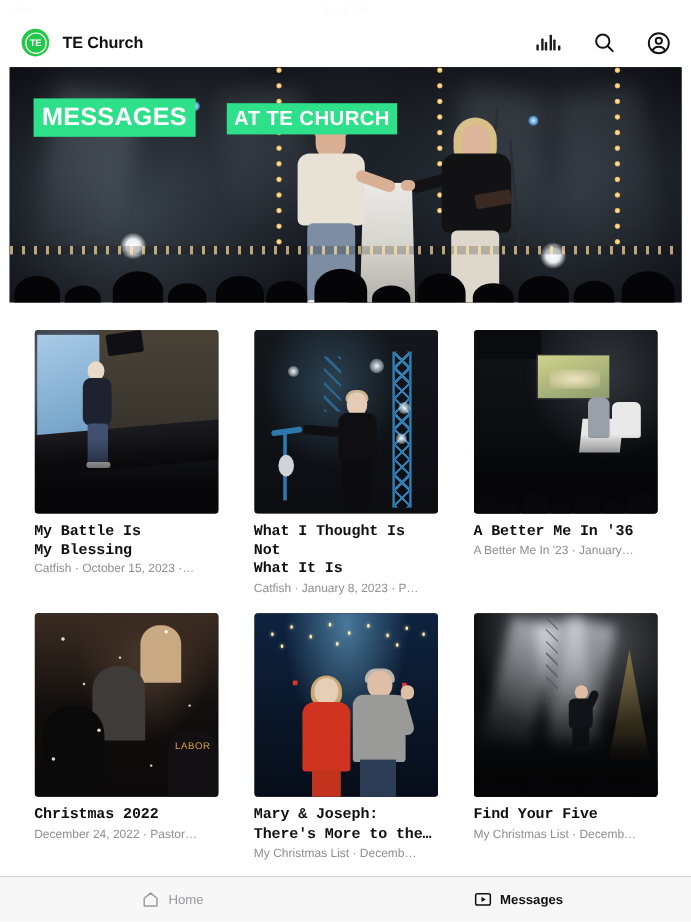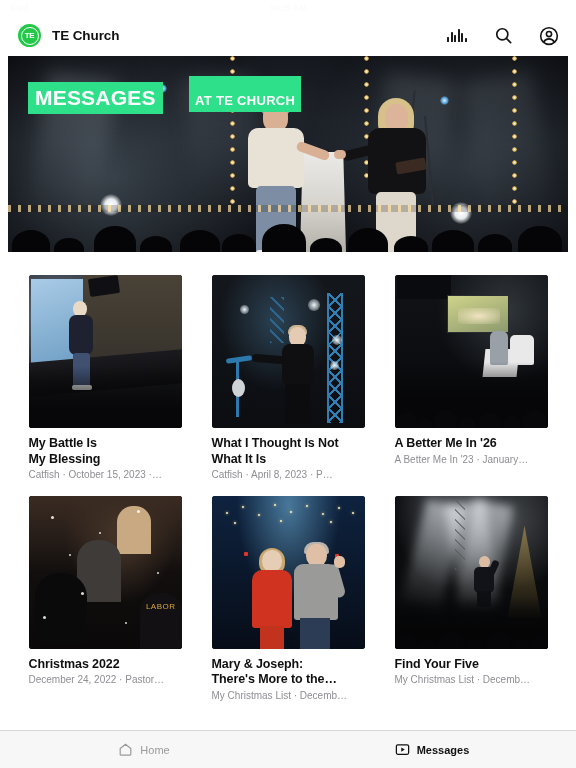--- a/index.html
+++ b/index.html
@@ -141,39 +141,39 @@
     opacity:.85;
   }
   .hero-labels { position:absolute; left:20px; top:16px; }
   .lbl-main {
     display:inline-block; background:#2fe08a; color:#ffffff;
     font-size:21px; font-weight:bold; line-height:1;
     padding:5px 7px 6px; letter-spacing:.2px;
   }
   .lbl-sub {
     display:inline-block; background:#2fe08a; color:#ffffff;
-    font-size:13px; font-weight:bold; line-height:1;
-    padding:18px 6px 5px; margin-top:4px; margin-left:22px; letter-spacing:.3px;
+    font-size:17px; font-weight:bold; line-height:1;
+    padding:4px 6px 5px; margin-top:14px; margin-left:22px; letter-spacing:.3px;
   }
 
   
   .content { flex:1 1 auto; padding:23px 0 0; overflow:hidden; }
   .grid {
     display:grid; grid-template-columns:repeat(3, 153px);
     column-gap:30px; row-gap:14px;
     justify-content:center;
   }
   .card { width:153px; cursor:pointer; }
   .card-thumb {
     width:153px; height:153px; border-radius:3px;
     overflow:hidden; position:relative; background:#141414;
   }
   .card-title {
     margin-top:8px; font-size:12.5px; font-weight:bold;
-    color:#101010; line-height:1.25; letter-spacing:-.1px;
+    color:#101010; line-height:1.25; letter-spacing:-.1px;font-family:Liberation Mono, monospace;
   }
   .card-meta {
     margin-top:2px; font-size:10px; color:#8e8e93; line-height:1.25;
   }
 
   
   .t-inner { position:absolute; inset:0; }
   .t1 {
     background:
       radial-gradient(ellipse at 18% 26%, rgba(150,185,215,.55) 0%, rgba(20,22,28,0) 42%),
@@ -492,21 +492,21 @@
               </div>
             <div class="mictop"></div>
               <div class="mic"></div>
               <div class="disc"></div>
           </div>
         </div>
         <div class="card-title">
           <div>What I Thought Is Not</div>
           <div>What It Is</div>
         </div>
-        <div class="card-meta">Catfish · April 8, 2023 · P…</div>
+        <div class="card-meta">Catfish · January 8, 2023 · P…</div>
       </div>
 
       <div class="card">
         <div class="card-thumb">
           <div class="t-inner t3">
             <div class="rig"></div>
               <div class="proj"></div>
             <div class="tbl"></div>
               <div class="chair"></div>
               <div class="pp"></div>
@@ -514,21 +514,21 @@
             <div class="hh" style="left:2px;  width:20px; height:22px;"></div>
             <div class="hh" style="left:22px; width:16px; height:16px;"></div>
             <div class="hh" style="left:40px; width:22px; height:24px;"></div>
             <div class="hh" style="left:64px; width:17px; height:17px;"></div>
             <div class="hh" style="left:84px; width:22px; height:22px;"></div>
             <div class="hh" style="left:108px;width:18px; height:18px;"></div>
             <div class="hh" style="left:128px;width:24px; height:24px;"></div>
           </div>
         </div>
         <div class="card-title">
-          <div>A Better Me In '26</div>
+          <div>A Better Me In '36</div>
         </div>
         <div class="card-meta">A Better Me In '23 · January…</div>
       </div>
 
       <div class="card">
         <div class="card-thumb">
           <div class="t-inner t4">
             <div class="back"></div>
             <div class="h3"></div>
               <div class="h2"></div>

